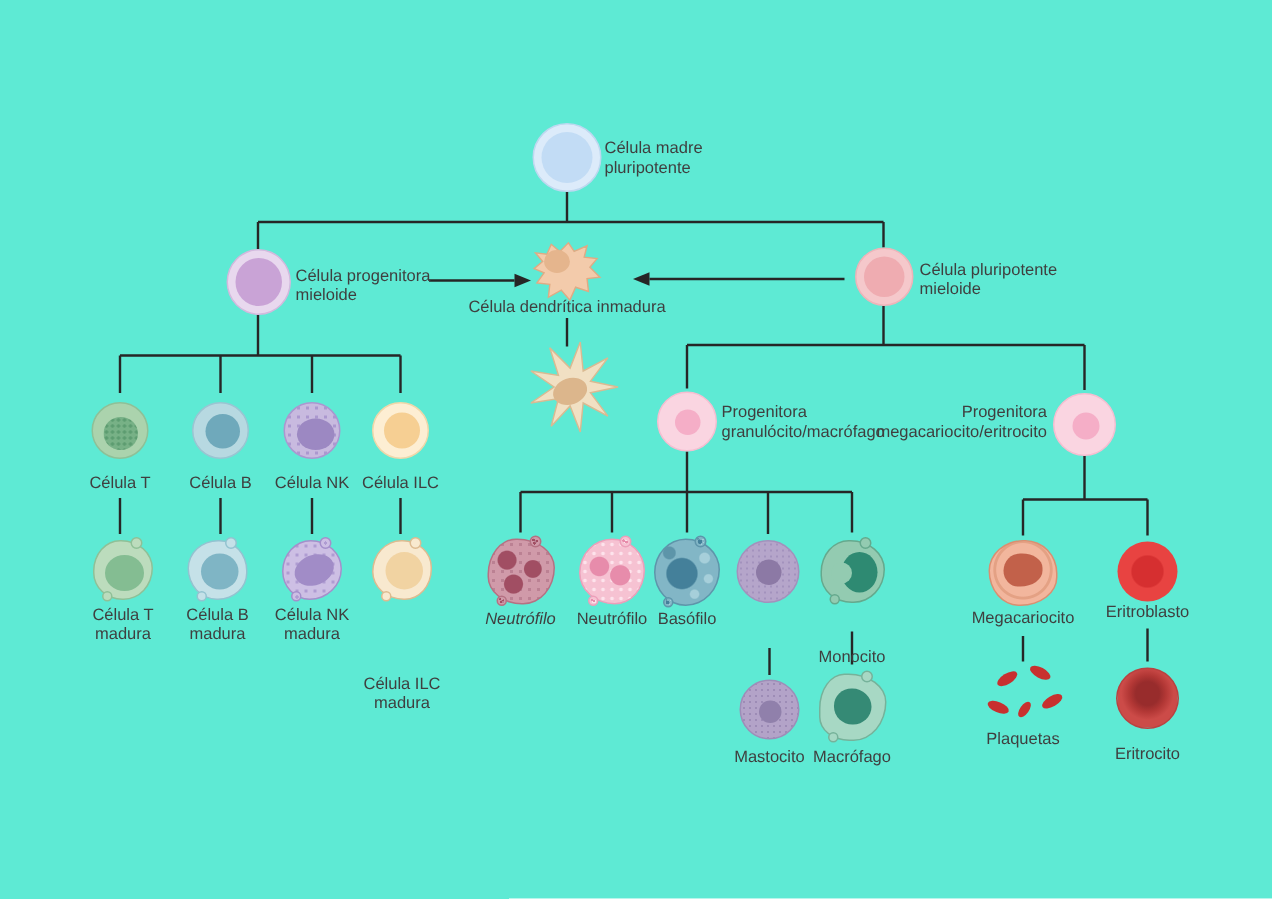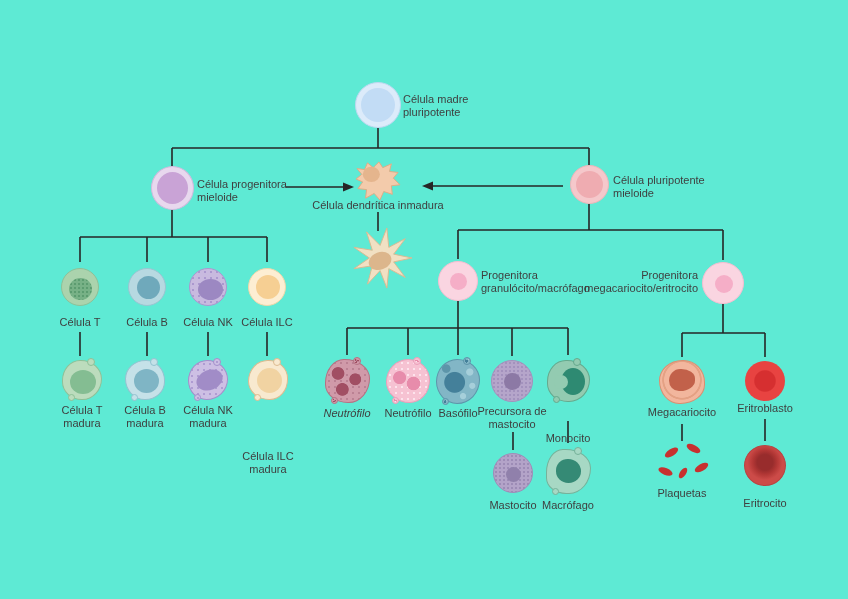--- a/index.html
+++ b/index.html
@@ -206,21 +206,20 @@
 
   <div class="cell bumpy" id="neu"></div>
   <div class="lbl tc" style="left:307px;top:407px;width:80px;font-style:italic;">Neutrófilo</div>
   <div class="cell bumpy" id="eos"></div>
   <div class="lbl tc" style="left:368px;top:407px;width:80px;">Neutrófilo</div>
   <div class="cell bumpy" id="bas"></div>
   <div class="lbl tc" style="left:418px;top:407px;width:80px;">Basófilo</div>
   <div class="cell" id="pre">
       <div class="nuc"></div>
     </div>
-  <div class="lbl tc" style="left:470px;top:405px;width:84px;">Precursora de mastocito</div>
   <div class="cell bumpy" id="mon">
       <div class="nuc"></div>
     </div>
   <div class="lbl tc" style="left:528px;top:407px;width:80px;margin-top:25px;">Monocito</div>
 
   <div class="cell" id="mas">
       <div class="nuc"></div>
     </div>
   <div class="lbl tc" style="left:473px;top:499px;width:80px;">Mastocito</div>
   <div class="cell bumpy" id="mac">

